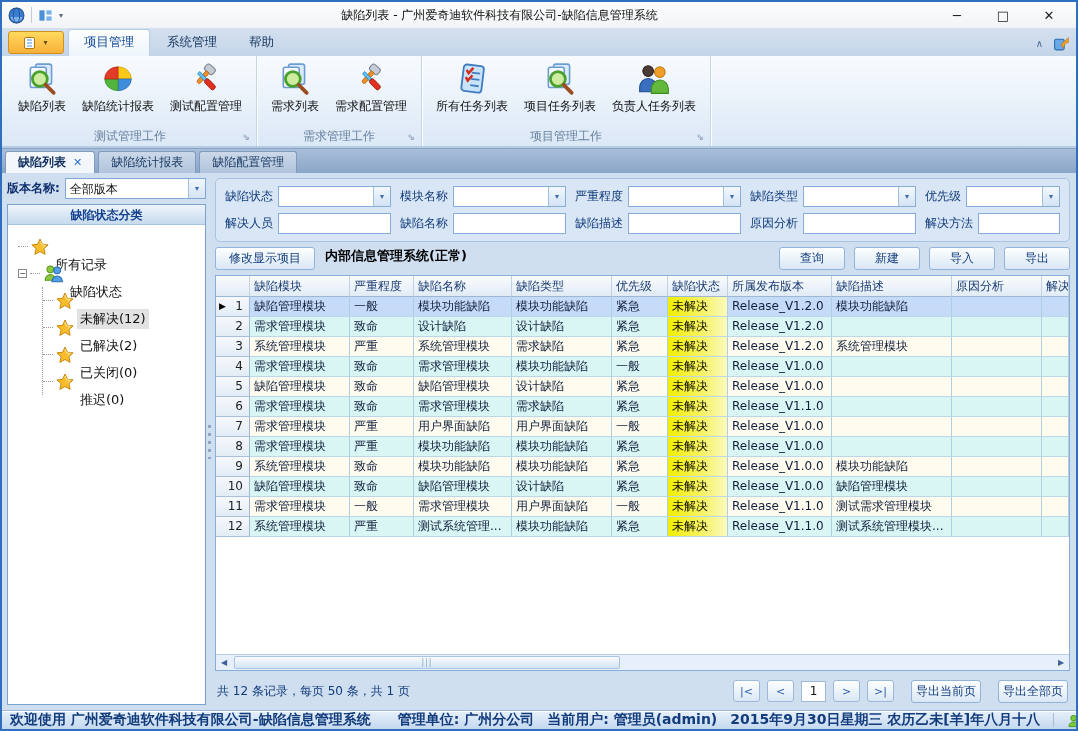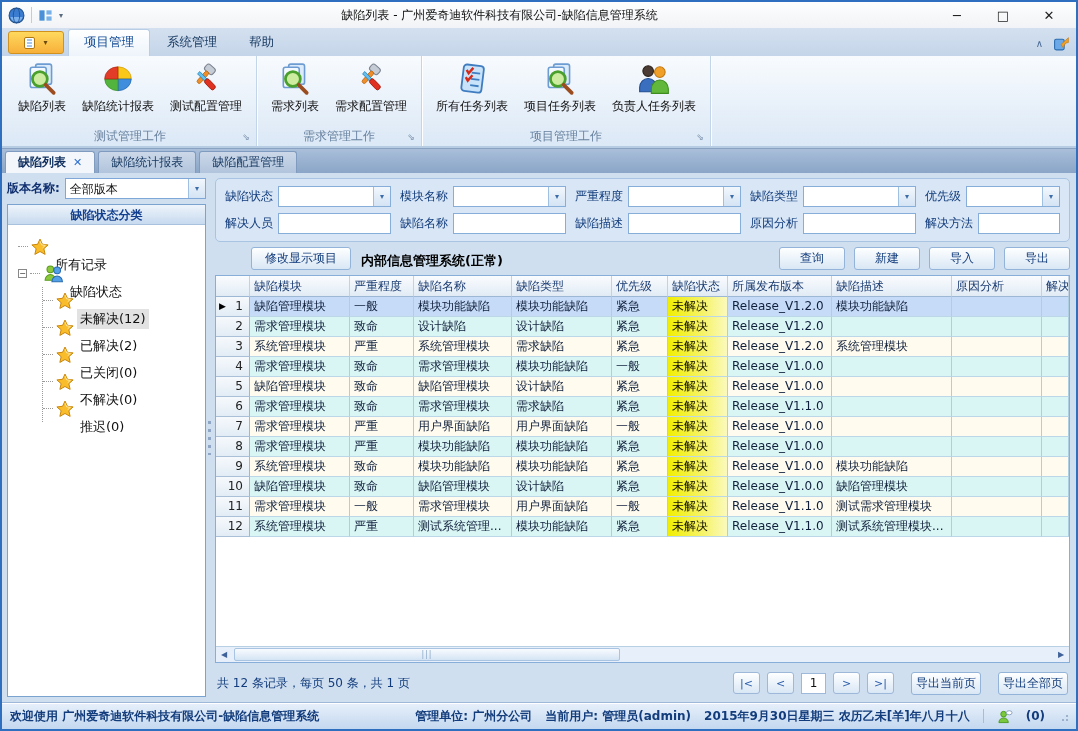--- a/index.html
+++ b/index.html
@@ -67,21 +67,21 @@
   .content{flex:1;display:flex;flex-direction:column;padding:5px 6px 4px 2px;min-width:0;gap:5px;}
   .filter-panel{border:1px solid #a9c4e2;border-radius:5px;background:#d8e6f5;padding:7px 9px;display:flex;flex-direction:column;gap:6px;flex:none;}
   .f-row{display:flex;gap:9px;align-items:center;}
   .f-pair{display:flex;align-items:center;gap:5px;}
   .f-pair.grow{flex:1;}
   .f-label{font-size:12px;color:#123c7c;white-space:nowrap;}
   .f-field{width:113px;height:21px;background:#fff;border:1px solid #86aed8;display:flex;align-items:stretch;}
   .f-pair.grow .f-field{flex:1;width:auto;}
   .f-text{flex:1;padding:2px 4px;font-size:12px;color:#111;}
 
-  .action-row{display:flex;align-items:flex-end;gap:10px;flex:none;margin-left:36px;}
+  .action-row{display:flex;align-items:flex-start;gap:10px;flex:none;}
   .btn{height:23px;padding:0 13px;background:linear-gradient(#feffff,#d9e7f5);border:1px solid #93b4d8;border-radius:3px;font-size:12px;color:#123c7c;font-family:inherit;}
   .sys-label{font-size:13px;font-weight:bold;color:#000;}
   .spacer{flex:1;}
   .act-group{display:flex;gap:9px;font-family:Liberation Mono, monospace;}
   .act-group .btn{min-width:66px;}
 
   
   .grid-panel{flex:1;border:1px solid #86aed8;background:#bef264;display:flex;flex-direction:column;min-height:0;}
   .grid{flex:1;overflow:hidden;display:flex;flex-direction:column;}
   .g-head{display:flex;height:21px;flex:none;}
@@ -106,22 +106,22 @@
   .hs-thumb{position:absolute;left:2px;top:1px;bottom:1px;width:47%;background:linear-gradient(#f8fbfe,#d4e4f4);
     border:1px solid #a8c4e2;border-radius:2px;display:flex;align-items:center;justify-content:center;color:#8aa8c8;font-size:8px;letter-spacing:1px;}
 
   
   .pager{height:30px;display:flex;align-items:center;gap:7px;font-size:12px;color:#123c7c;padding:0 2px;flex:none;}
   .pg-btn{width:27px;height:22px;background:linear-gradient(#feffff,#d9e7f5);border:1px solid #9db8d8;border-radius:3px;color:#2a5caa;font-size:11px;font-family:inherit;}
   .pg-input{width:25px;height:21px;border:1px solid #9db8d8;text-align:center;font-size:12px;font-family:inherit;color:#111;}
   .export-btn{height:23px;padding:0 4px;background:linear-gradient(#feffff,#d9e7f5);border:1px solid #93b4d8;border-radius:3px;font-size:12px;color:#123c7c;font-family:inherit;margin-left:10px;}
 
   
-  .statusbar{height:27px;background:linear-gradient(#e7f0fb,#c4d8ef);border-top:1px solid #9db8d8;box-shadow:inset 0 1px 0 #fff;
-    display:flex;align-items:center;padding:0 8px;gap:3px;font-size:12px;color:#123c7c;font-weight:bold;flex:none;white-space:nowrap;}
+  .statusbar{height:19px;background:linear-gradient(#e7f0fb,#c4d8ef);border-top:1px solid #9db8d8;box-shadow:inset 0 1px 0 #fff;
+    display:flex;align-items:center;padding:0 8px;gap:27px;font-size:14px;color:#123c7c;font-weight:bold;flex:none;white-space:nowrap;}
   .sb-right{margin-left:auto;display:flex;align-items:center;gap:13px;}
   .sb-sep{width:1px;height:14px;background:#a8bcd4;}
   .grip{width:10px;height:10px;position:relative;}
   .grip i{position:absolute;width:2px;height:2px;background:#8aa0bc;border-radius:1px;}
   .grip i:nth-child(1){right:0;bottom:0;} .grip i:nth-child(2){right:4px;bottom:0;} .grip i:nth-child(3){right:0;bottom:4px;}
 </style>
 </head>
 <body>
 
 <div class="window">
@@ -386,30 +386,20 @@
                 <span class="t-label">已关闭(0)</span>
               </div>
               <div class="titem">
                 <span class="t-conn"></span>
                 <span class="icn t">
                   <svg viewBox="0 0 20 20">
                     <path d="M10 1.2 L12.7 7 L19 7.7 L14.3 11.9 L15.7 18.2 L10 15 L4.3 18.2 L5.7 11.9 L1 7.7 L7.3 7 Z" fill="#f9bc2a" stroke="#c8860a" stroke-width="1.1"></path>
                     <path d="M10 3.5 L11.8 7.6 L16 8.1 L12.9 10.9" fill="none" stroke="#ffe9a8" stroke-width="1.1"></path>
                   </svg>
                 </span>
-                <span class="t-label">不解决(0)</span>
-              </div>
-              <div class="titem">
-                <span class="t-conn"></span>
-                <span class="icn t">
-                  <svg viewBox="0 0 20 20">
-                    <path d="M10 1.2 L12.7 7 L19 7.7 L14.3 11.9 L15.7 18.2 L10 15 L4.3 18.2 L5.7 11.9 L1 7.7 L7.3 7 Z" fill="#f9bc2a" stroke="#c8860a" stroke-width="1.1"></path>
-                    <path d="M10 3.5 L11.8 7.6 L16 8.1 L12.9 10.9" fill="none" stroke="#ffe9a8" stroke-width="1.1"></path>
-                  </svg>
-                </span>
                 <span class="t-label">推迟(0)</span>
               </div>
             </div>
           </div>
       </div>
     </div>
 
     <div class="vsplitter">
         <span class="dots"></span>
       </div>

